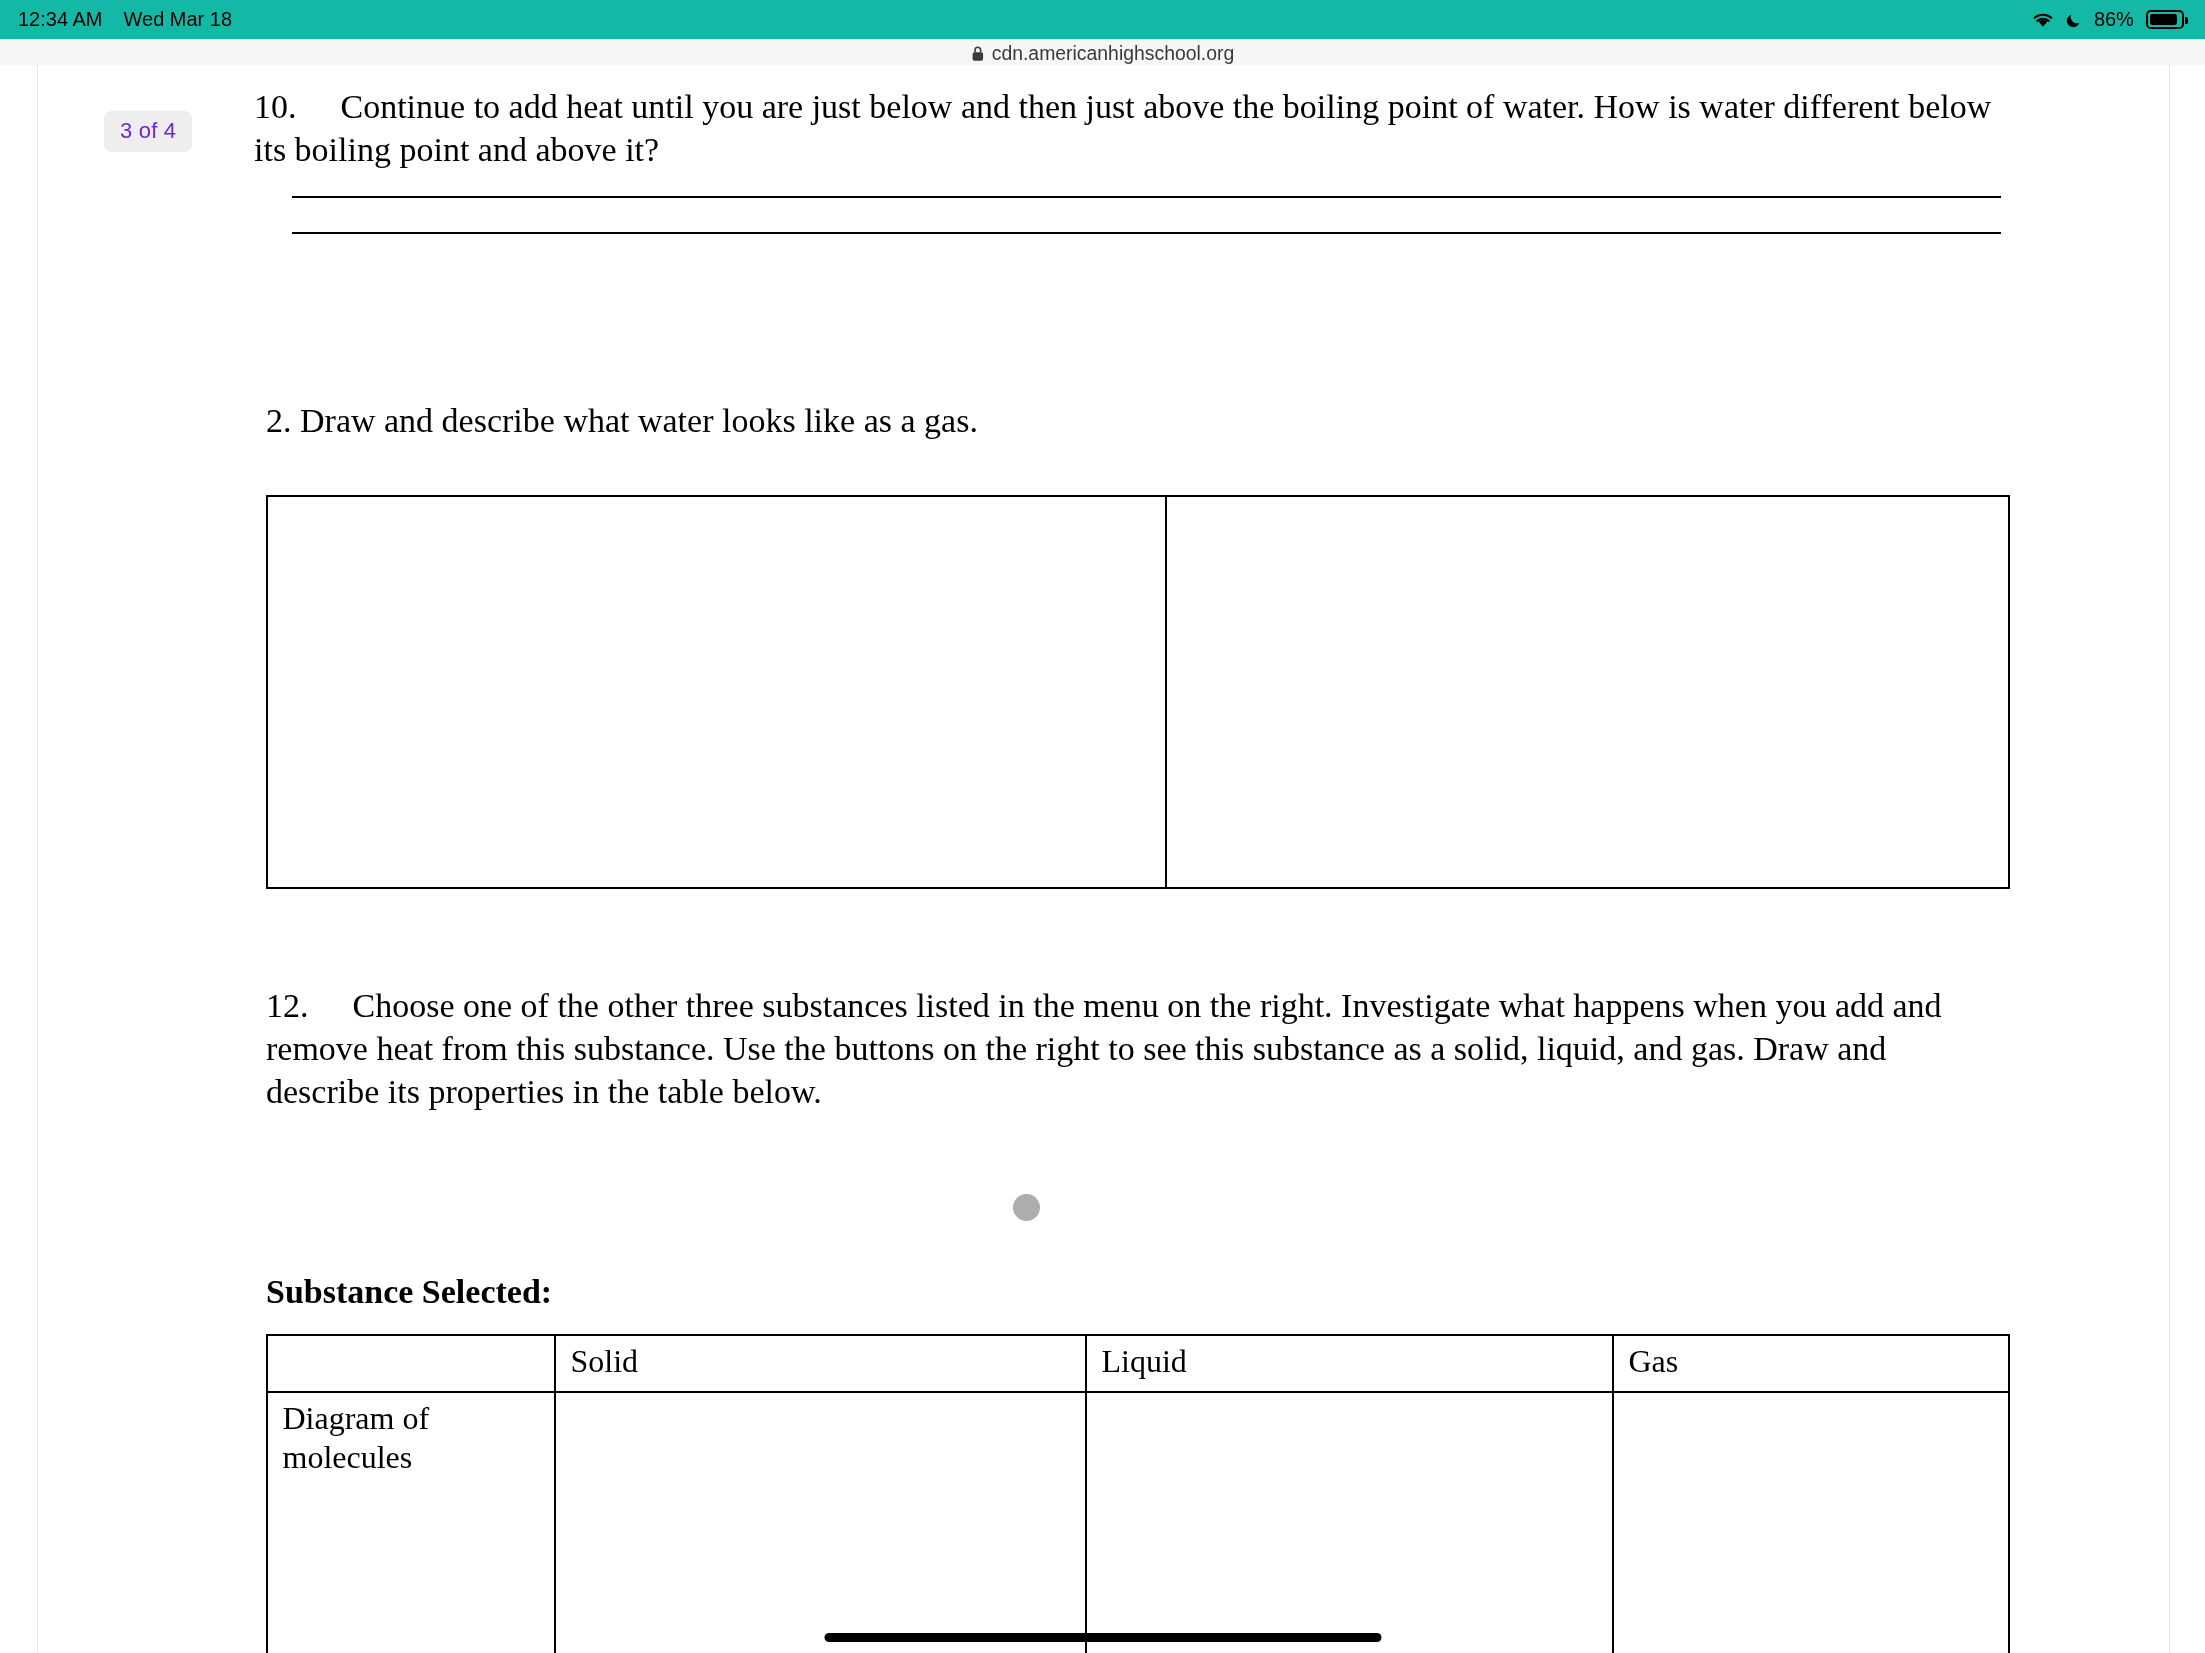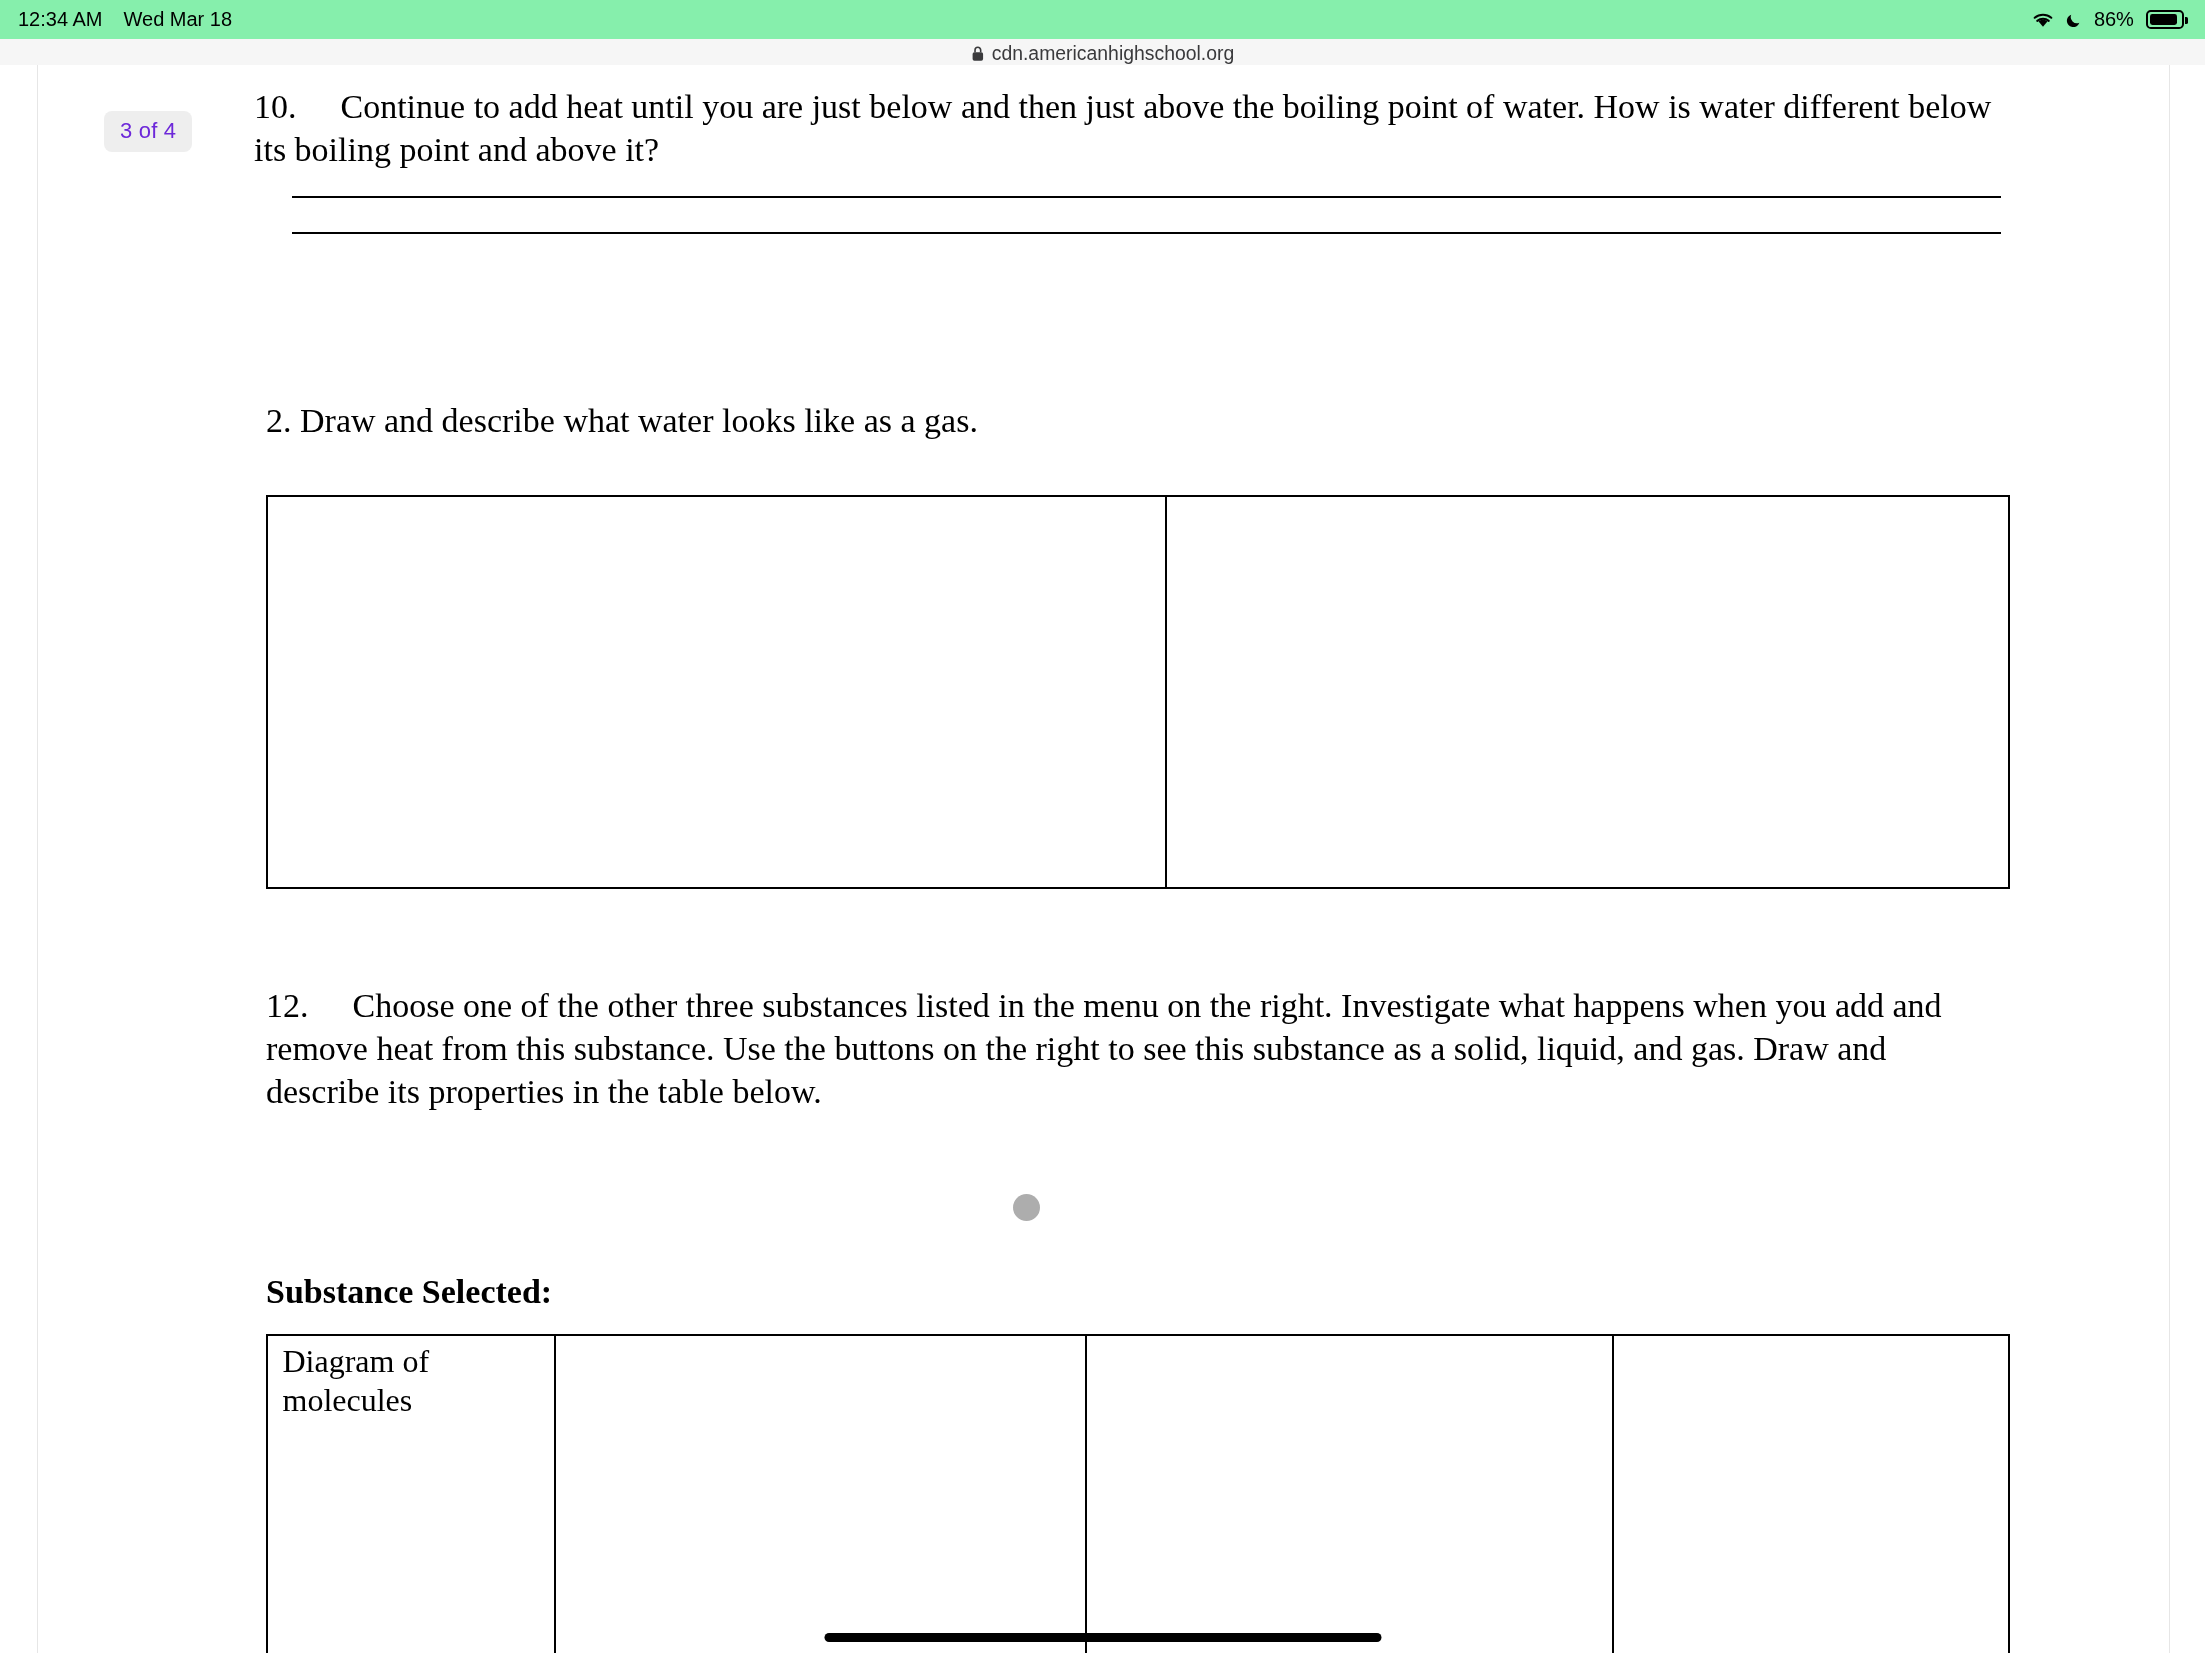--- a/index.html
+++ b/index.html
@@ -16,21 +16,21 @@
   }
 
   
   .statusbar {
     position: absolute;
     top: 0; left: 0;
     width: 2205px;
     height: 39px;
     display: flex;
     align-items: center;
-    background: #86efac;
+    background: #14b8a6;
     font-size: 19.4px;
     color: #000;
   }
   .status-left {
     position: absolute;
     left: 18px;
     display: flex;
     align-items: baseline;
     gap: 21px;
     font-size: 20px;
@@ -330,20 +330,26 @@
     <p class="q q12">
       <span class="num">12.</span><span class="tab"></span><span>Choose one of the other three substances listed in the menu on the right. Investigate what happens when you add and remove heat from this substance. Use the buttons on the right to see this substance as a solid, liquid, and gas. Draw and describe its properties in the table below.</span>
     </p>
 
     <div class="grey-dot"></div>
 
     <p class="subsel">Substance Selected:</p>
 
     <table class="table2">
       <tbody>
+          <tr>
+        <td class="hdr t2-c0"></td>
+        <td class="hdr t2-c1">Solid</td>
+        <td class="hdr t2-c2">Liquid</td>
+        <td class="hdr">Gas</td>
+      </tr>
       <tr>
         <td class="body t2-c0">Diagram of molecules</td>
         <td class="body t2-c1"></td>
         <td class="body t2-c2"></td>
         <td class="body"></td>
       </tr>
     </tbody>
       </table>
 
   </div>

